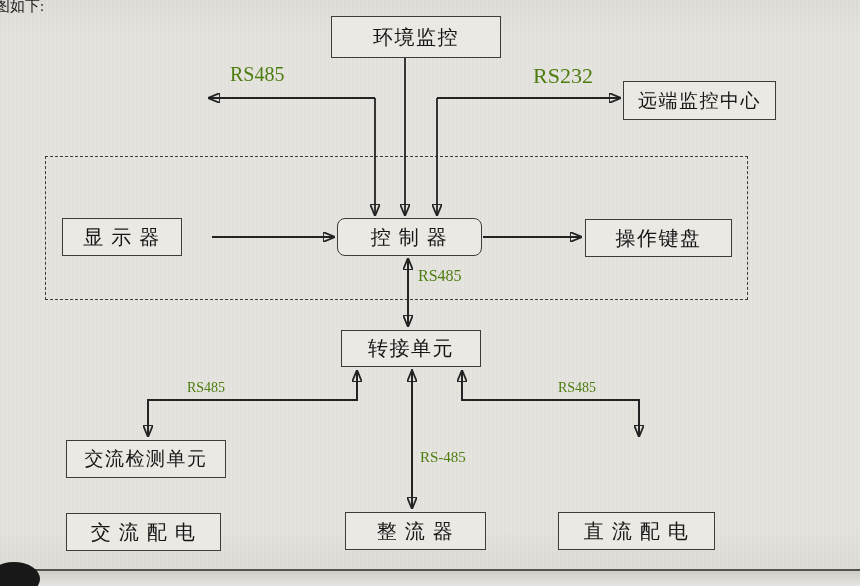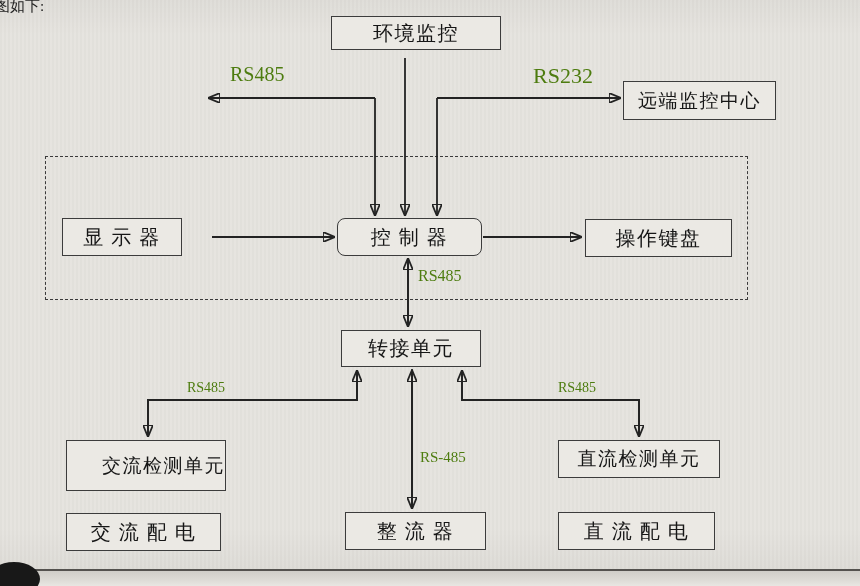--- a/index.html
+++ b/index.html
@@ -16,28 +16,28 @@
       repeating-linear-gradient(90deg, rgba(0,0,0,0.018) 0 2px, rgba(255,255,255,0.015) 2px 4px),
       linear-gradient(180deg, rgba(0,0,0,0.03) 0%, rgba(0,0,0,0) 6%, rgba(0,0,0,0) 90%, rgba(0,0,0,0.05) 100%);
   }
   .box{
     position:absolute;box-sizing:border-box;
     display:flex;align-items:center;justify-content:center;
     background:#ebe9e4;border:1.5px solid #3c3c3c;
     font-size:20px;letter-spacing:1.5px;white-space:pre;color:#161616;
   }
   .box .lbl{white-space:pre;}
-  #env       {left:331px;top:16px; width:170px;height:34px;}
+  #env       {left:331px;top:16px; width:170px;height:42px;}
   #near      {left:57px; top:80px; width:148px;height:39px;font-size:19px;}
   #remote    {left:623px;top:81px; width:153px;height:39px;font-size:19px;}
   #display   {left:62px; top:218px;width:120px;height:38px;}
   #controller{left:337px;top:218px;width:145px;height:38px;border-radius:8px;}
   #keyboard  {left:585px;top:219px;width:147px;height:38px;}
   #transfer  {left:341px;top:330px;width:140px;height:37px;}
-  #acdet     {left:66px; top:440px;width:160px;height:51px;font-size:19px;justify-content:flex-end;}
+  #acdet     {left:66px; top:440px;width:160px;height:38px;font-size:19px;}
   #dcdet     {left:558px;top:440px;width:162px;height:38px;font-size:19px;}
   #rectifier {left:345px;top:512px;width:141px;height:38px;text-align:right;}
   #acpow     {left:66px; top:513px;width:155px;height:38px;}
   #dcpow     {left:558px;top:512px;width:157px;height:38px;}
 
   .dashed-frame{
     position:absolute;left:45px;top:156px;width:703px;height:144px;
     border:1.8px dashed #3a3a3a;box-sizing:border-box;background:transparent;
   }
   svg.lines{position:absolute;left:0;top:0;}
@@ -114,23 +114,20 @@
   </div>
   <div class="box" id="keyboard">
     <span class="lbl">操作键盘</span>
   </div>
   <div class="box" id="transfer">
     <span class="lbl">转接单元</span>
   </div>
   <div class="box" id="acdet">
     <span class="lbl">交流检测单元</span>
   </div>
-  <div class="box" id="dcdet">
-    <span class="lbl">直流检测单元</span>
-  </div>
   <div class="box" id="rectifier">
     <span class="lbl">整 流 器</span>
   </div>
   <div class="box" id="acpow">
     <span class="lbl">交 流 配 电</span>
   </div>
   <div class="box" id="dcpow">
     <span class="lbl">直 流 配 电</span>
   </div>
 

